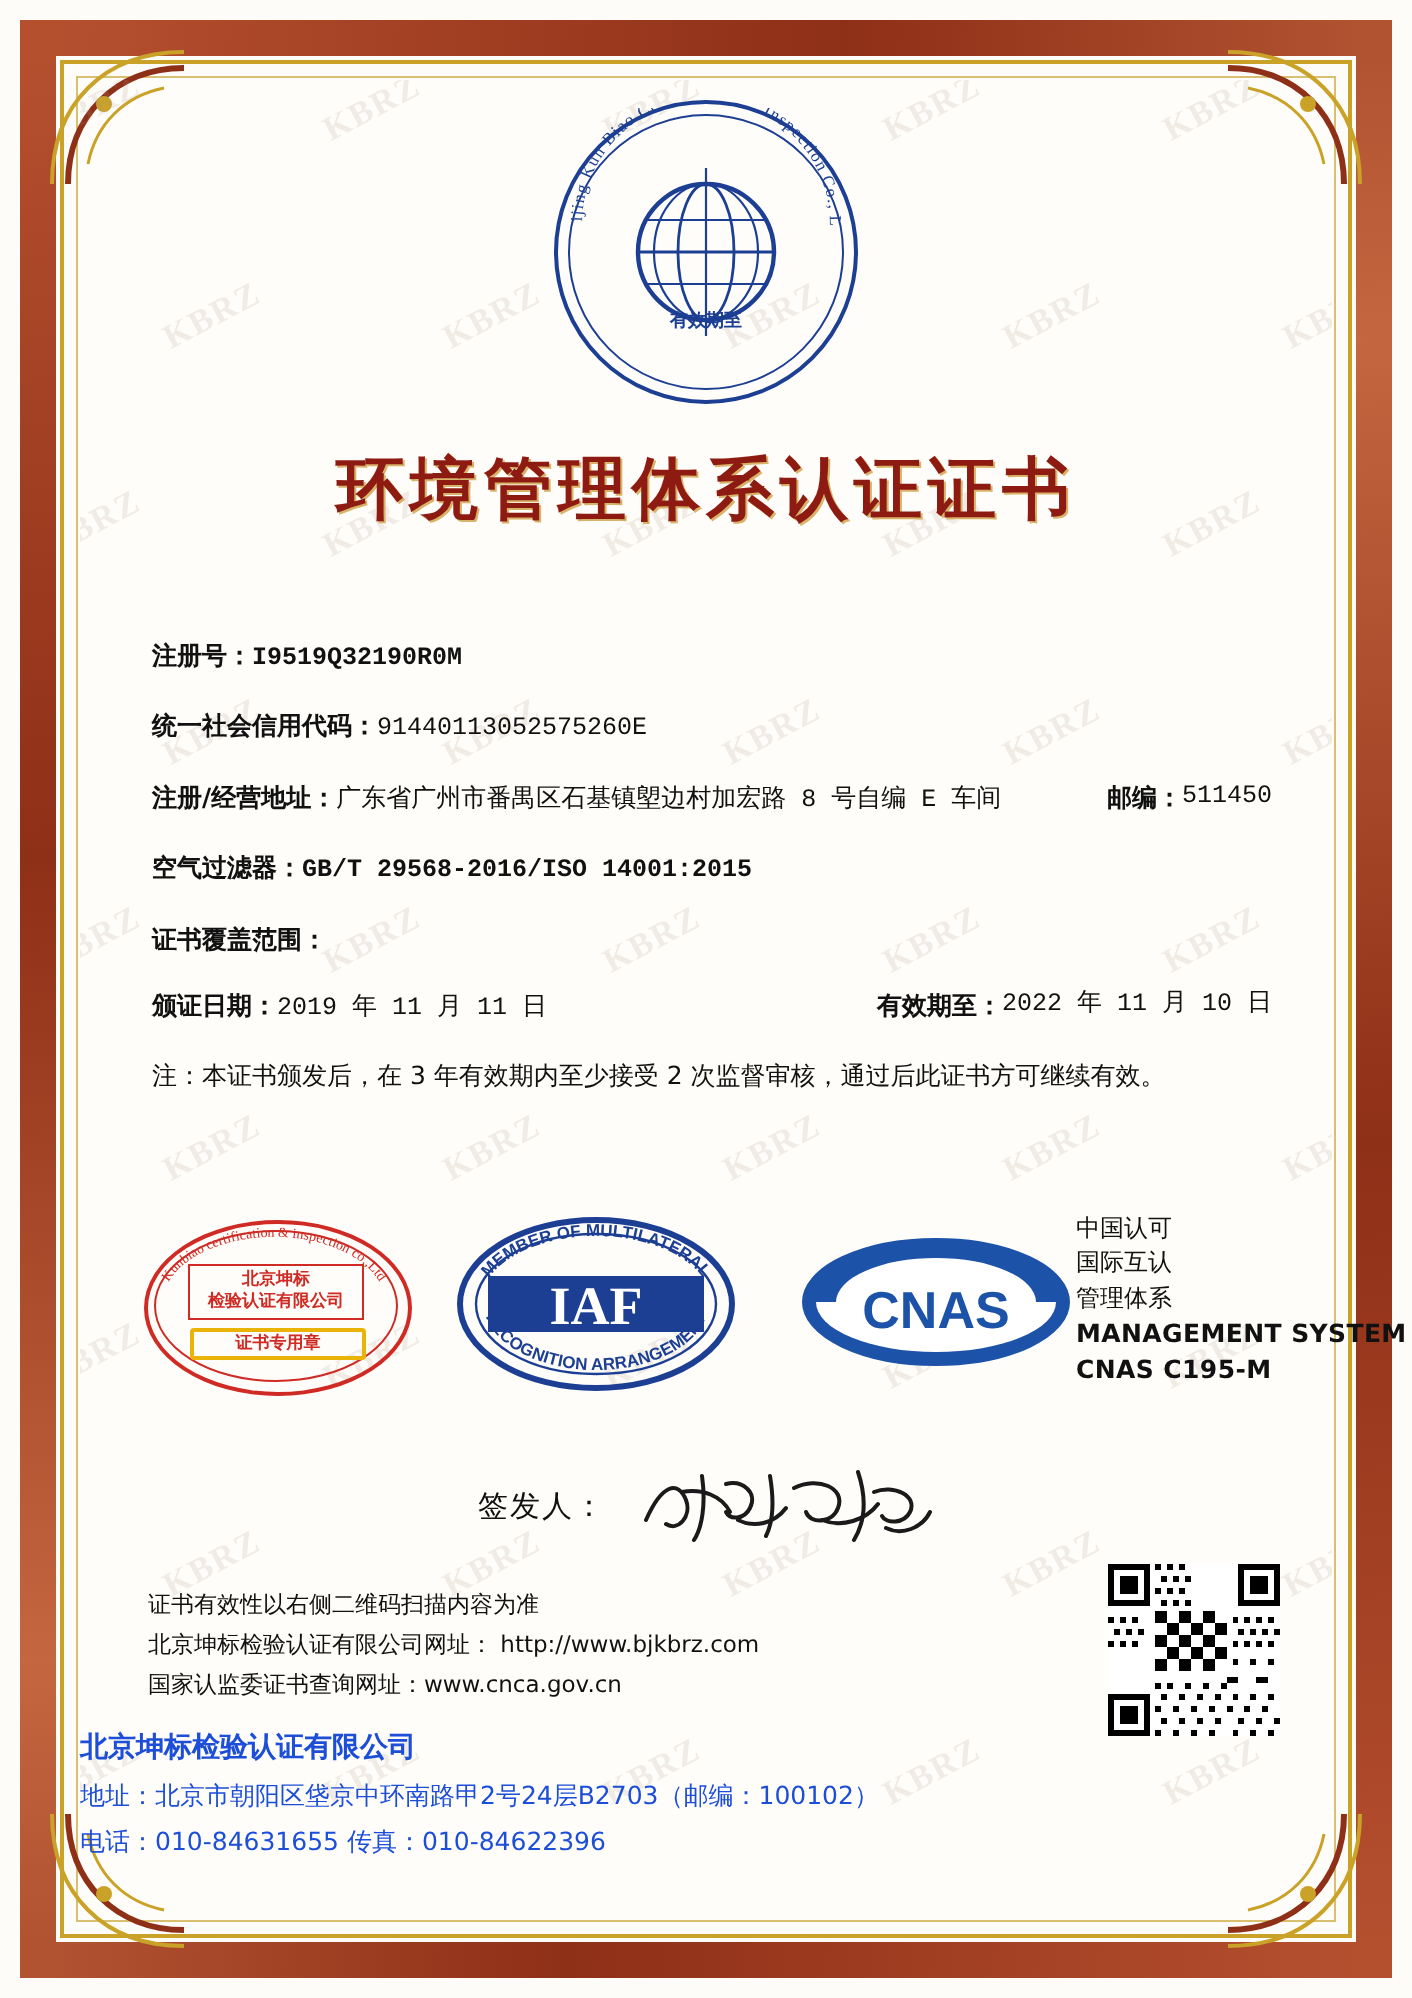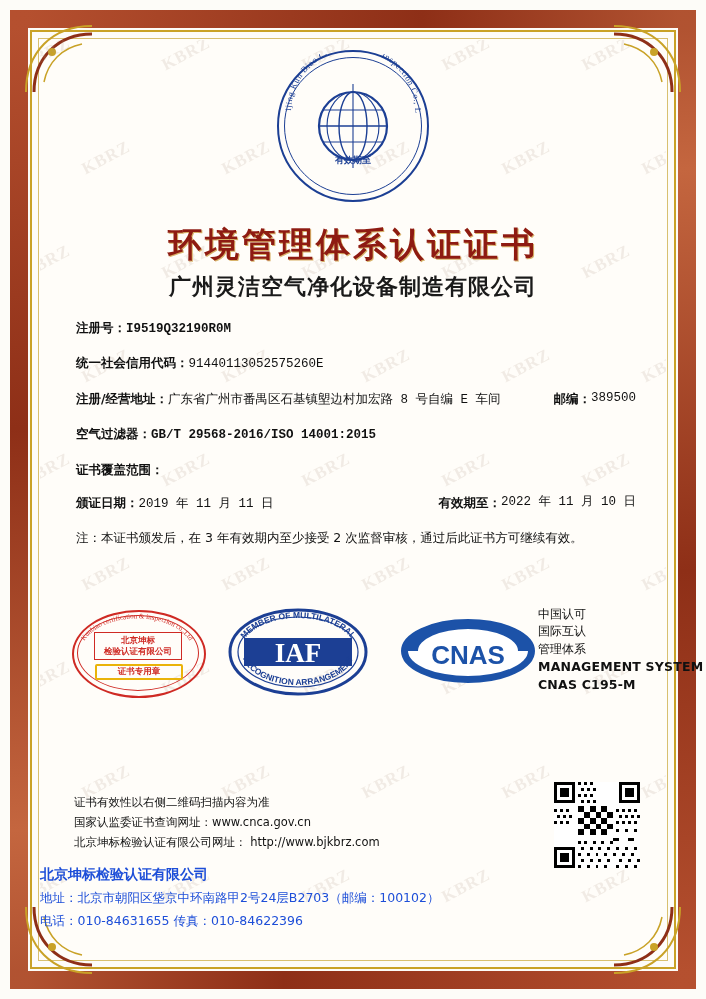--- a/index.html
+++ b/index.html
@@ -277,40 +277,39 @@
             </defs>
           <text font-size="8.5" fill="#1c3f94" font-family="Liberation Serif, serif" letter-spacing="0.6">
             <textPath href="#arcTop" startOffset="50%" text-anchor="middle">Beijing Kun Biao Certification &amp; Inspection Co., Ltd</textPath>
           </text>
         </svg>
         <div class="logo-cn">有效期至</div>
       </div>
     </div>
 
     <div class="title">环境管理体系认证证书</div>
-    <div class="company">广州灵洁空气净化设备制造有限公司</div>
 
     <div class="fields">
 
       <div class="row bold">
         <span class="lbl">注册号：</span>
         <span class="val">I9519Q32190R0M</span>
       </div>
 
       <div class="row">
         <span class="lbl">统一社会信用代码：</span>
         <span class="val">91440113052575260E</span>
       </div>
 
       <div class="row">
         <span class="lbl">注册/经营地址：</span>
         <span class="val">广东省广州市番禺区石基镇塱边村加宏路 8 号自编 E 车间</span>
         <span class="right">
           <span class="lbl" style="margin-left:16px;">邮编：</span>
-          <span class="val">389500</span>
+          <span class="val">511450</span>
         </span>
       </div>
 
       <div class="row bold">
         <span class="lbl">空气过滤器：</span>
         <span class="val">GB/T 29568-2016/ISO 14001:2015</span>
       </div>
 
       <div class="row">
         <span class="lbl">证书覆盖范围：</span>
@@ -375,25 +374,43 @@
 
       <div class="cnas-text">
         <div>中国认可</div>
         <div>国际互认</div>
         <div>管理体系</div>
         <div class="en">MANAGEMENT SYSTEM</div>
         <div class="en">CNAS C195-M</div>
       </div>
     </div>
 
+    <div class="signature">
+      <span class="sign-label">签发人：</span>
+      <svg class="sign-img" viewBox="0 0 150 46">
+        <g fill="none" stroke="#1a1a1a" stroke-width="2" stroke-linecap="round">
+          <path d="M6 30 C14 12 22 10 26 20 C29 28 22 36 16 32"></path>
+          <path d="M24 16 C34 14 44 18 48 26"></path>
+          <path d="M34 8 C36 22 34 34 30 40"></path>
+          <path d="M46 12 C54 10 62 16 58 24 C55 30 48 30 46 26"></path>
+          <path d="M52 30 C60 34 70 32 76 24"></path>
+          <path d="M68 8 C70 20 70 30 66 38"></path>
+          <path d="M80 14 C92 8 106 14 102 24 C99 32 88 32 86 26"></path>
+          <path d="M94 30 C104 34 116 30 122 22"></path>
+          <path d="M112 6 C116 18 116 30 110 40"></path>
+          <path d="M120 16 C130 12 142 18 138 26 C135 32 126 32 124 28"></path>
+          <path d="M126 34 C134 38 144 34 148 26"></path>
+        </g>
+      </svg>
+    </div>
 
     <div class="footer">
       <div>证书有效性以右侧二维码扫描内容为准</div>
+      <div>北京坤标检验认证有限公司网址： http://www.bjkbrz.com</div>
       <div>国家认监委证书查询网址：www.cnca.gov.cn</div>
-      <div>北京坤标检验认证有限公司网址： http://www.bjkbrz.com</div>
     </div>
 
     <svg class="qr" viewBox="0 0 29 29" shape-rendering="crispEdges">
       <rect width="29" height="29" fill="#fff"></rect>
       <g fill="#000">
         <rect x="0" y="0" width="7" height="1"></rect>
           <rect x="0" y="6" width="7" height="1"></rect>
         <rect x="0" y="0" width="1" height="7"></rect>
           <rect x="6" y="0" width="1" height="7"></rect>
         <rect x="2" y="2" width="3" height="3"></rect>

